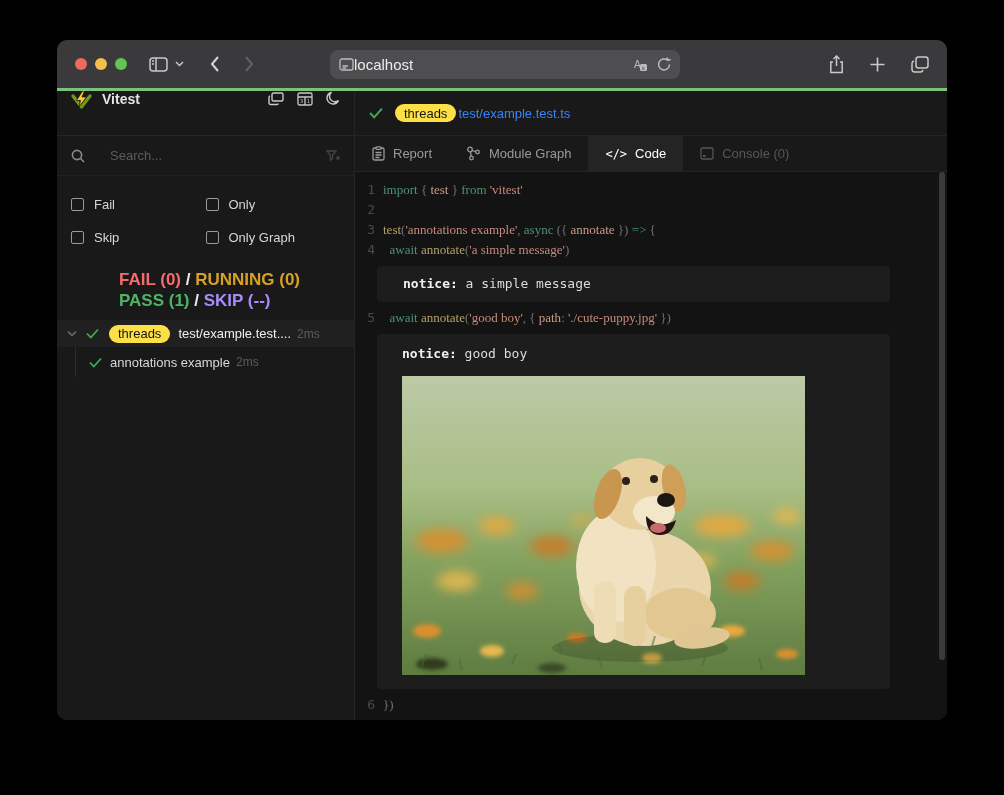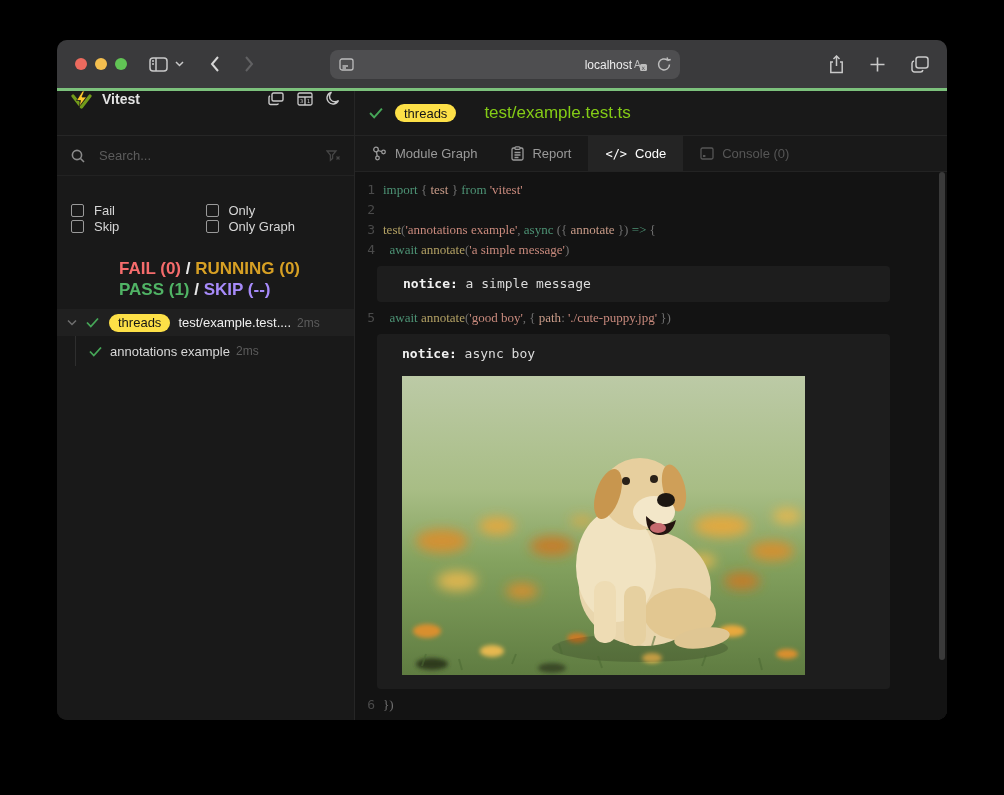--- a/index.html
+++ b/index.html
@@ -15,66 +15,66 @@
   
   .toolbar{position:relative;height:48px;background:#3a3a3c;display:flex;align-items:center;padding:0 18px;}
   .lights{display:flex;gap:8px;}
   .light{width:12px;height:12px;border-radius:50%;}
   .light.red{background:#ec6a5e}.light.yellow{background:#f4bf4f}.light.green{background:#61c455}
   .chrome-ic{display:flex;align-items:center;justify-content:center;color:#c9c9c9;}
   .tb-side{margin-left:22px;display:flex;align-items:center;gap:7px;}
   .tb-back{margin-left:26px;color:#d6d6d6;}
   .tb-fwd{margin-left:24px;color:#616163;}
   .addressbar{position:absolute;left:273px;top:10px;width:350px;height:29px;background:#4e4e50;border-radius:8px;display:flex;align-items:center;padding:0 9px;}
-  .addr-url{flex:1;text-align:right;color:#ececec;font-size:12px;}
+  .addr-url{flex:1;text-align:left;color:#ececec;font-size:15px;}
   .addr-right{display:flex;align-items:center;gap:9px;color:#bdbdbd;}
   .tb-right{margin-left:auto;display:flex;align-items:center;gap:26px;color:#cdcdcd;}
   
   .greenbar{height:3px;background:var(--accent);}
   
   .app{display:flex;height:629px;background:#181818;}
   .sidebar{width:298px;background:#191919;border-right:1px solid #262626;display:flex;flex-direction:column;}
   .main{flex:1;display:flex;flex-direction:column;background:#191919;min-width:0;}
   
   .sb-header{height:45px;display:flex;align-items:flex-start;padding:0 14px;border-bottom:1px solid #262626;}
   .sb-title{margin-left:10px;font-size:14px;font-weight:bold;color:#e3e3e3;}
   .sb-actions{margin-left:auto;display:flex;align-items:center;gap:13px;color:#b2b2b2;}
   .moon{font-size:15px;line-height:1;}
   
   .sb-search{height:40px;display:flex;align-items:center;padding:0 14px;border-bottom:1px solid #222;color:#8a8a8a;}
-  .sb-search input{flex:1;margin-left:14px;background:transparent;border:0;outline:none;color:#cfcfcf;font-size:13px;font-family:"Liberation Sans",sans-serif;}
+  .sb-search input{flex:1;margin-left:25px;background:transparent;border:0;outline:none;color:#cfcfcf;font-size:13px;font-family:"Liberation Sans",sans-serif;}
   .sb-search input::placeholder{color:#5c5c5c;}
   .dim-ic{color:#454545;}
   
   .filter{padding:13px 14px 12px 14px;}
   .filter-head{display:flex;align-items:center;color:#d9d9d9;}
   .filter-title{margin-left:9px;font-size:13px;font-weight:bold;}
   .filter-head .dim-ic{margin-left:auto;}
-  .filter-grid{display:grid;grid-template-columns:1fr 1fr;row-gap:1px;margin-top:14px;}
+  .filter-grid{display:grid;grid-template-columns:1fr 1fr;row-gap:18px;margin-top:8px;}
   .chk{display:flex;align-items:center;gap:10px;color:#d6d6d6;font-size:13px;cursor:default;}
   .box{width:13px;height:13px;border:1.5px solid #9a9a9a;border-radius:2px;background:transparent;}
   
   .status{margin-top:12px;padding-left:62px;font-size:17px;font-weight:bold;line-height:21px;}
   .status .sep{color:#e8e8e8;}
   .st-fail{color:var(--fail)}.st-running{color:var(--running)}.st-pass{color:var(--pass)}.st-skip{color:var(--skip)}
   
   .tree{margin-top:9px;font-size:13px;}
   .tree-row{height:27px;display:flex;align-items:center;padding:0 8px 0 10px;background:#202020;}
   .tree-chevron{color:#6f6f6f;display:flex;}
   .tree-row .check{margin-left:9px;}
   .badge{background:var(--badge);color:#151515;font-size:13px;padding:2.5px 9px;border-radius:999px;line-height:1;}
   .tree-row .badge{margin-left:10px;}
   .tree-name{margin-left:8px;color:#efefef;white-space:nowrap;overflow:hidden;}
   .tree-time{margin-left:6px;color:#5c5c5c;font-size:12px;}
   .tree-child{height:30px;display:flex;align-items:center;margin-left:18px;border-left:1px solid #2e2e2e;padding-left:13px;}
   .tree-child .tree-name{color:#d8d8d8;}
   
   .file-head{height:45px;display:flex;align-items:center;padding:0 14px;border-bottom:1px solid #242424;}
   .file-head .badge{margin-left:12px;}
-  .file-name{margin-left:28px;color:#84cc16;font-size:17px;}
+  .file-name{margin-left:2px;color:#3b82f6;font-size:13px;}
   
   .tabs{height:36px;display:flex;align-items:stretch;border-bottom:1px solid #232323;background:#191919;}
   .tab{display:flex;align-items:center;gap:8px;padding:0 17px;font-size:13px;color:#9a9a9a;}
   .tab .tab-ic{display:flex;color:inherit;}
   .tab.active{background:#242424;color:#fff;}
   .tab.disabled{color:#565656;}
   .code-glyph{font-family:"DejaVu Sans Mono",monospace;font-size:12px;}
   
   .code{position:relative;flex:1;background:#131313;overflow:hidden;font-family:"DejaVu Sans Mono",monospace;font-size:13px;padding-top:8px;}
   .code-line{display:flex;height:20px;line-height:20px;white-space:pre;}
@@ -289,41 +289,41 @@
                 <polyline points="1,5.5 4.8,9.5 12,1.5"></polyline>
               </svg>
           </span>
           <span class="badge">threads</span>
           <span class="file-name">test/example.test.ts</span>
         </div>
 
         <div class="tabs">
           <div class="tab">
             <span class="tab-ic">
+              <svg width="13" height="15" viewBox="0 0 13 15" fill="none" stroke="currentColor" stroke-width="1.3">
+                  <rect x="1" y="2" width="11" height="12" rx="1.5"></rect>
+                  <rect x="4" y="0.8" width="5" height="2.6" rx="1" fill="#191919"></rect>
+                  <line x1="3.5" y1="6.5" x2="9.5" y2="6.5"></line>
+                  <line x1="3.5" y1="9" x2="9.5" y2="9"></line>
+                  <line x1="3.5" y1="11.5" x2="7.5" y2="11.5"></line>
+                </svg>
+            </span>
+            <span>Report</span>
+          </div>
+          <div class="tab">
+            <span class="tab-ic">
               <svg width="15" height="15" viewBox="0 0 15 15" fill="none" stroke="currentColor" stroke-width="1.3">
                   <circle cx="4" cy="3.5" r="2.3"></circle>
                   <circle cx="11.5" cy="6" r="1.8"></circle>
                   <circle cx="5.5" cy="12" r="1.8"></circle>
                   <line x1="6" y1="4.5" x2="9.8" y2="5.6"></line>
                   <line x1="4.5" y1="5.8" x2="5.2" y2="10.2"></line>
                 </svg>
             </span>
             <span>Module Graph</span>
-          </div>
-          <div class="tab">
-            <span class="tab-ic">
-              <svg width="13" height="15" viewBox="0 0 13 15" fill="none" stroke="currentColor" stroke-width="1.3">
-                  <rect x="1" y="2" width="11" height="12" rx="1.5"></rect>
-                  <rect x="4" y="0.8" width="5" height="2.6" rx="1" fill="#191919"></rect>
-                  <line x1="3.5" y1="6.5" x2="9.5" y2="6.5"></line>
-                  <line x1="3.5" y1="9" x2="9.5" y2="9"></line>
-                  <line x1="3.5" y1="11.5" x2="7.5" y2="11.5"></line>
-                </svg>
-            </span>
-            <span>Report</span>
           </div>
           <div class="tab active">
             <span class="tab-ic code-glyph">&lt;/&gt;</span>
             <span>Code</span>
           </div>
           <div class="tab disabled">
             <span class="tab-ic">
               <svg width="14" height="13" viewBox="0 0 14 13" fill="none" stroke="currentColor" stroke-width="1.3">
                   <rect x="1" y="1" width="12" height="11" rx="1.5"></rect>
                   <rect x="3" y="8" width="2.4" height="2" fill="currentColor" stroke="none"></rect>
@@ -336,21 +336,21 @@
         <div class="code">
           <div class="code-line"><span class="gutter">1</span><span class="code-text"><span class="tk-kw">import</span><span class="tk-pt"> { </span><span class="tk-id">test</span><span class="tk-pt"> } </span><span class="tk-kw">from</span><span class="tk-pt"> </span><span class="tk-st">'vitest'</span></span></div>
             <div class="code-line"><span class="gutter">2</span><span class="code-text"></span></div>
             <div class="code-line"><span class="gutter">3</span><span class="code-text"><span class="tk-fn">test</span><span class="tk-pt">(</span><span class="tk-st">'annotations example'</span><span class="tk-pt">, </span><span class="tk-kw">async</span><span class="tk-pt"> ({ </span><span class="tk-id">annotate</span><span class="tk-pt"> }) </span><span class="tk-kw">=&gt;</span><span class="tk-pt"> {</span></span></div>
             <div class="code-line"><span class="gutter">4</span><span class="code-text"><span class="tk-pt">  </span><span class="tk-kw">await</span><span class="tk-pt"> </span><span class="tk-fn">annotate</span><span class="tk-pt">(</span><span class="tk-st">'a simple message'</span><span class="tk-pt">)</span></span></div>
             <div class="notice">
               <div class="notice-text"><span class="notice-label">notice:</span><span> a simple message</span></div>
             </div>
             <div class="code-line"><span class="gutter">5</span><span class="code-text"><span class="tk-pt">  </span><span class="tk-kw">await</span><span class="tk-pt"> </span><span class="tk-fn">annotate</span><span class="tk-pt">(</span><span class="tk-st">'good boy'</span><span class="tk-pt">, { </span><span class="tk-id">path</span><span class="tk-pt">: </span><span class="tk-st">'./cute-puppy.jpg'</span><span class="tk-pt"> })</span></span></div>
             <div class="notice with-image">
-              <div class="notice-text"><span class="notice-label">notice:</span><span> async boy</span></div>
+              <div class="notice-text"><span class="notice-label">notice:</span><span> good boy</span></div>
   <div class="img-wrap">
     <svg width="403" height="299" viewBox="0 0 403 299">
       <defs>
         <linearGradient id="bgGrad" x1="0" y1="0" x2="0" y2="1">
           <stop offset="0" stop-color="#bccaa6"></stop>
           <stop offset="0.38" stop-color="#a8bd85"></stop>
           <stop offset="0.62" stop-color="#84a25f"></stop>
           <stop offset="1" stop-color="#5f7c41"></stop>
         </linearGradient>
         <filter id="blur6">

